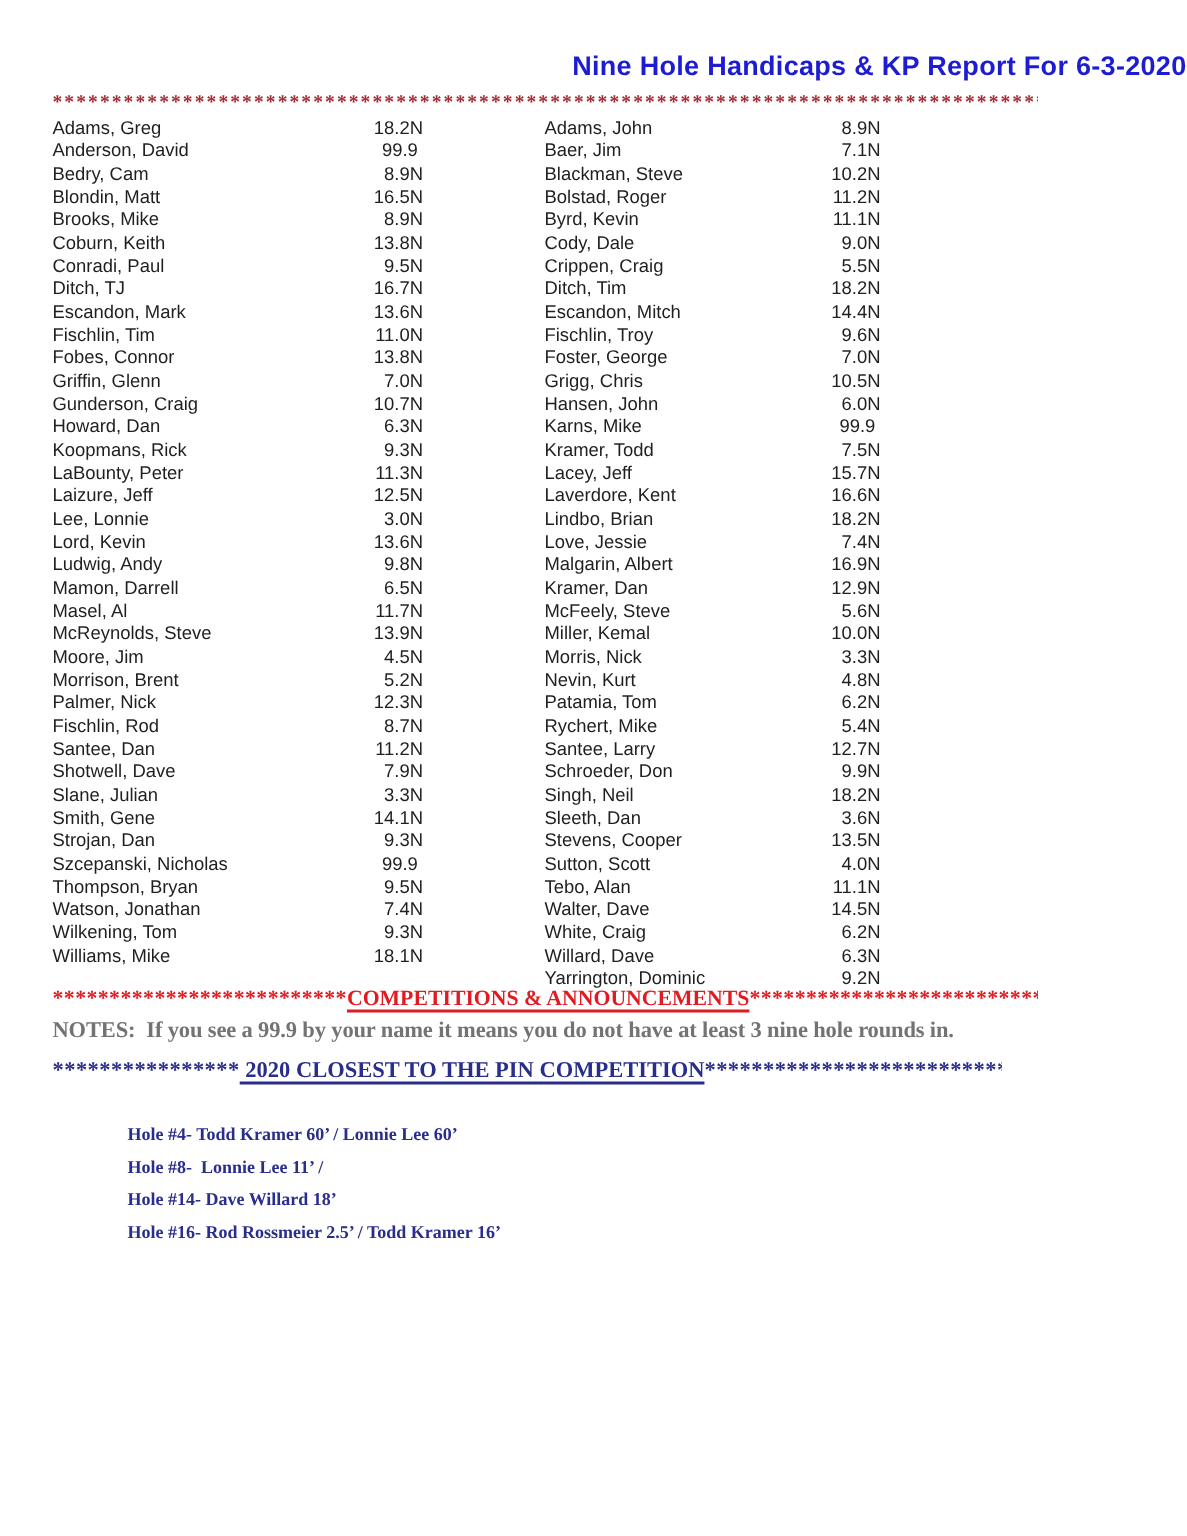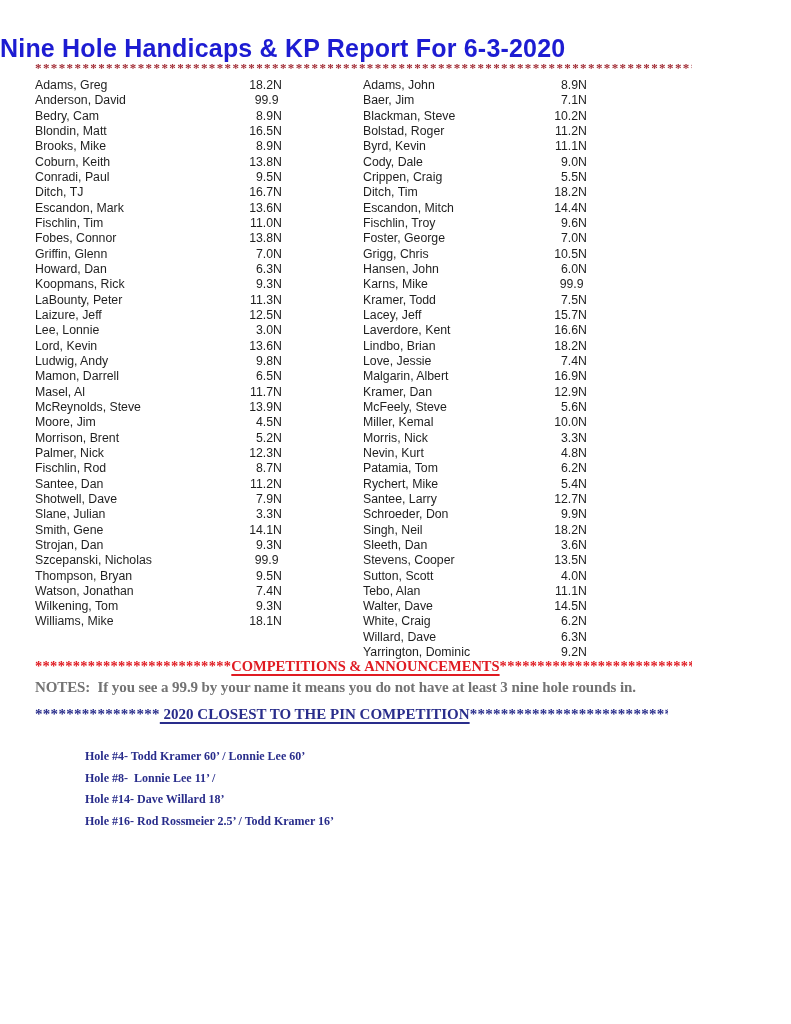--- a/index.html
+++ b/index.html
@@ -1,23 +1,23 @@
 <!DOCTYPE html>
 <html><head>
 <meta charset="utf-8">
 <style>
   html,body{margin:0;padding:0;}
   body{
     width:791px;height:1024px;background:#ffffff;position:relative;
     font-family:"Liberation Serif", serif;overflow:hidden;
   }
   .page-title{
-    position:absolute;top:34px;left:0;width:791px;text-align:left;
+    position:absolute;top:34px;left:0;width:791px;text-align:right;
     font-family:"Liberation Sans", sans-serif;font-weight:bold;
-    font-size:25px;color:#1d1cd2;letter-spacing:0.2px;white-space:nowrap;
+    font-size:18px;color:#1d1cd2;letter-spacing:0.2px;white-space:nowrap;
   }
   .sep-line{
     position:absolute;top:60px;left:35px;width:657px;height:15px;
     overflow:hidden;white-space:nowrap;
     font-family:"Liberation Serif", serif;font-weight:bold;font-size:13px;
     color:#a12a33;letter-spacing:1.4px;
   }
   .roster-col{
     position:absolute;top:78px;
     font-family:Liberation Sans, sans-serif;font-size:12.3px;color:#1f1f1f;
@@ -105,20 +105,24 @@
     </div>
     <div class="prow">
       <span class="pname">Fobes, Connor</span>
       <span class="phcp">13.8N</span>
     </div>
     <div class="prow">
       <span class="pname">Griffin, Glenn</span>
       <span class="phcp"> 7.0N</span>
     </div>
     <div class="prow">
+      <span class="pname">Gunderson, Craig</span>
+      <span class="phcp">10.7N</span>
+    </div>
+    <div class="prow">
       <span class="pname">Howard, Dan</span>
       <span class="phcp"> 6.3N</span>
     </div>
     <div class="prow">
       <span class="pname">Koopmans, Rick</span>
       <span class="phcp"> 9.3N</span>
     </div>
     <div class="prow">
       <span class="pname">LaBounty, Peter</span>
       <span class="phcp">11.3N</span>

